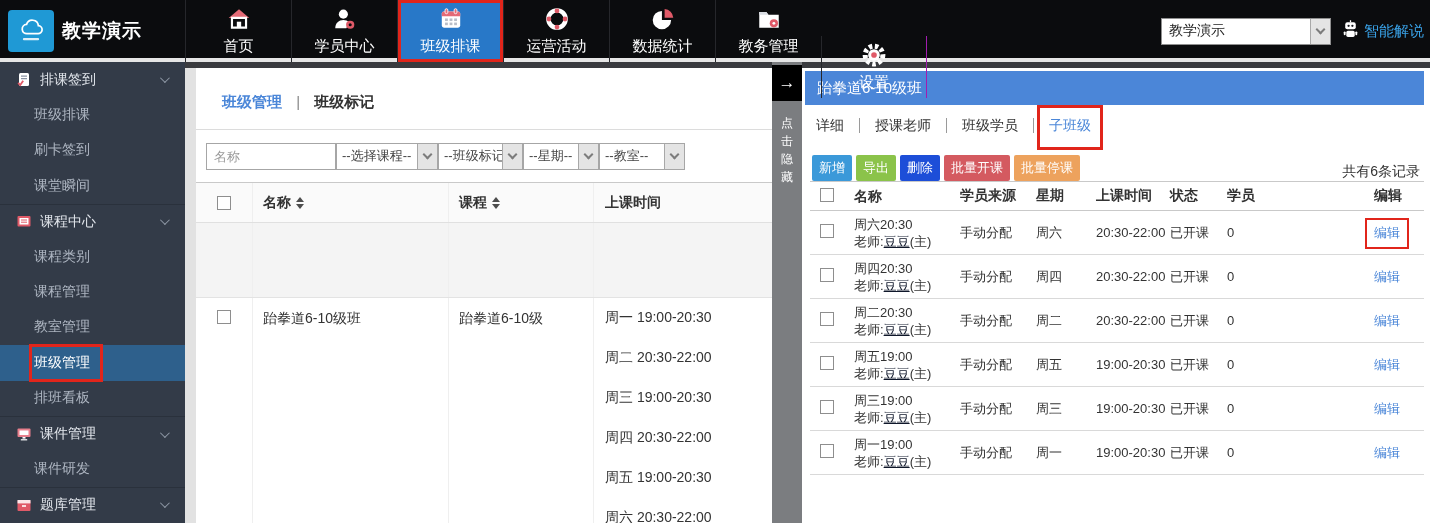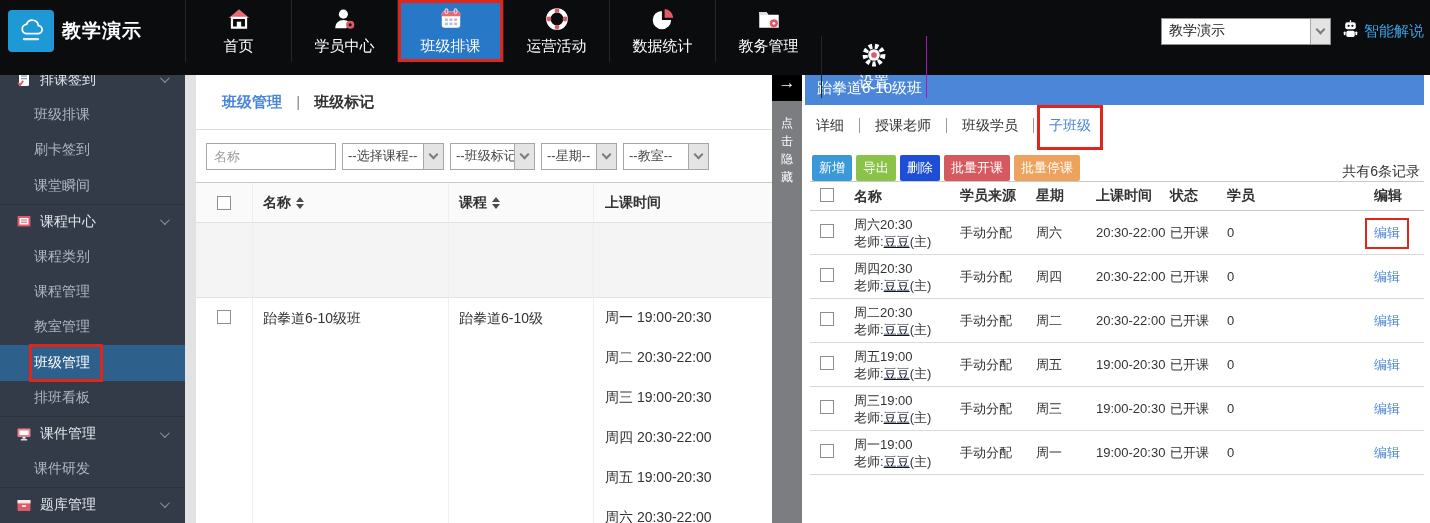--- a/index.html
+++ b/index.html
@@ -1,20 +1,20 @@
 <!DOCTYPE html>
 <html><head>
 <meta charset="utf-8">
 <style>
   * { margin:0; padding:0; box-sizing:border-box; }
   body { font-family:"Liberation Sans","DejaVu Sans",sans-serif; }
   .screen { position:relative; width:1430px; height:523px; overflow:hidden; background:#e6e6e6; font-size:14px; color:#333; }
 
   
-  .topbar { position:absolute; left:0; top:0; width:1430px; height:75px; background:#0b0c0e; z-index:5; }
+  .topbar { position:absolute; left:0; top:0; width:1430px; height:58px; background:#0b0c0e; z-index:5; }
   .logo-wrap { position:absolute; left:8px; top:10px; display:flex; align-items:center; }
   .logo-box { width:46px; height:42px; border-radius:4px; background:#1f99d5; display:flex; flex-direction:column; align-items:center; justify-content:center; }
   .logo-title { color:#fff; font-size:19px; font-weight:bold; margin-left:8px; letter-spacing:1px; }
   .topnav { position:absolute; left:185px; top:0; height:62px; display:flex; }
   .nav-item { position:relative; width:106px; height:62px; display:flex; flex-direction:column; align-items:center; justify-content:center; border-left:1px solid #26272b; cursor:pointer; }
   .nav-item:last-child { border-right:1px solid #a21caf;margin-top:36px; }
   .nav-lb { color:#fff; font-size:15px; margin-top:2px; }
   .nav-item.active { background:#2878c8; }
   .nav-item.active::after { content:""; position:absolute; inset:0; border:3px solid #e1251b; pointer-events:none; }
   .top-right { position:absolute; right:6px; top:0; height:62px; display:flex; align-items:center; }
@@ -46,21 +46,21 @@
   .gutter { position:absolute; left:185px; top:68px; width:11px; height:455px; background:#e2e2e2; }
   .left-panel { position:absolute; left:196px; top:68px; width:576px; height:455px; background:#fff; overflow:hidden; }
   .breadcrumb { padding:25px 0 0 26px; font-size:15px; font-weight:bold; }
   .bc-primary { color:#4a86d8; }
   .bc-sep { color:#888; margin:0 10px; font-weight:normal; }
   .bc-secondary { color:#333; }
   .bc-divider { margin-top:17px; border-bottom:1px solid #dcdcdc; }
   .filter-row { height:53px; display:flex; align-items:center; padding-left:10px; border-bottom:1px solid #c9c9c9; }
   .f-input { width:130px; height:27px; border:1px solid #a6a6a6; padding:0 7px; font-size:13px; color:#333; font-family:"Liberation Sans","DejaVu Sans",sans-serif; }
   .f-input::placeholder { color:#9a9a9a; }
-  .sel { display:flex; align-items:center; height:27px; border:1px solid #a6a6a6; background:#fff; margin-left:6px; }
+  .sel { display:flex; align-items:center; height:27px; border:1px solid #a6a6a6; background:#fff; }
   .sel .txt { flex:1; padding:0 5px; font-size:13px; color:#444; white-space:nowrap; overflow:hidden; }
   .sel-course { width:102px; } .sel-tag { width:85px; } .sel-week { width:76px; } .sel-room { width:86px; }
   .ltable-head { display:flex; height:40px; align-items:center; background:#fafafa; border-bottom:1px solid #e0e0e0; font-weight:bold; font-size:14px; }
   .lc-check { width:57px; display:flex; justify-content:center; align-self:stretch; align-items:center; border-right:1px solid #efefef; }
   .lc-name { width:196px; padding-left:10px; align-self:stretch; border-right:1px solid #efefef; display:flex; align-items:center; }
   .lc-course { width:145px; padding-left:10px; align-self:stretch; border-right:1px solid #efefef; display:flex; align-items:center; }
   .lc-time { flex:1; padding-left:11px; }
   .checkbox { width:14px; height:14px; background:#fff; border:1px solid #8e8e8e; display:inline-block; cursor:pointer; }
   .sort-icon { display:inline-flex; flex-direction:column; margin-left:5px; line-height:0; }
   .sort-icon i { display:block; width:0; height:0; border-left:4px solid transparent; border-right:4px solid transparent; }

